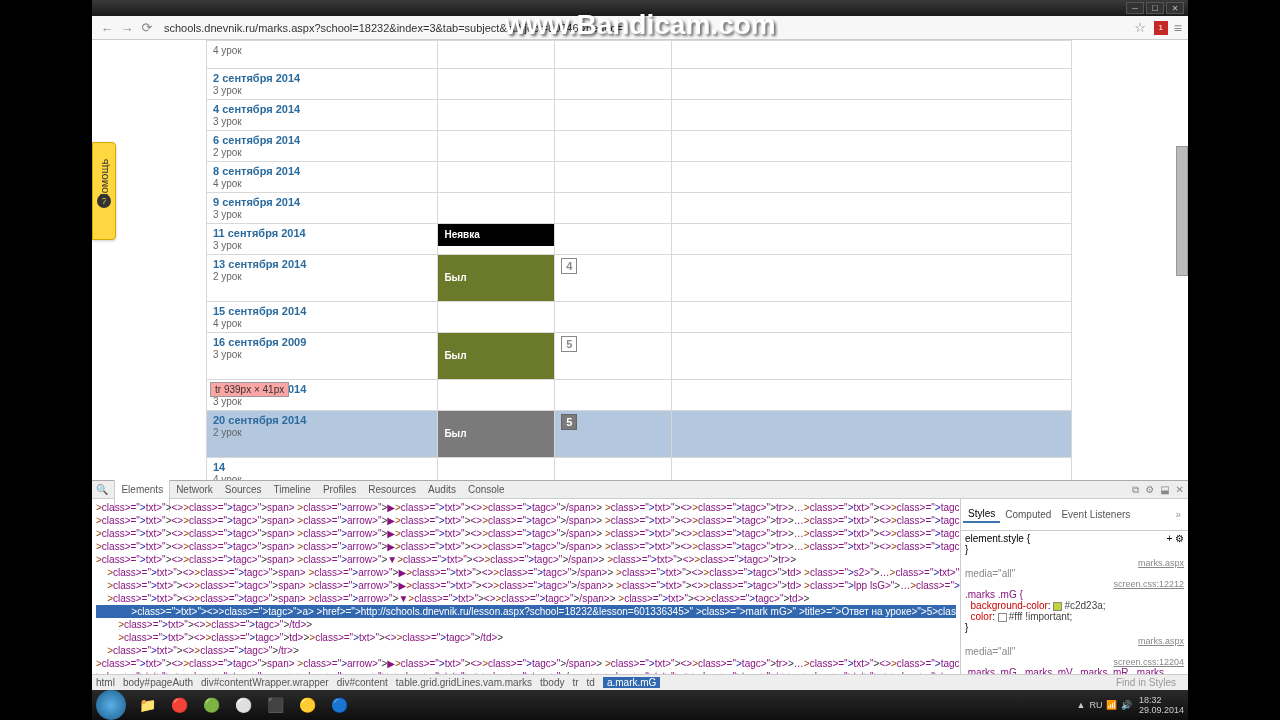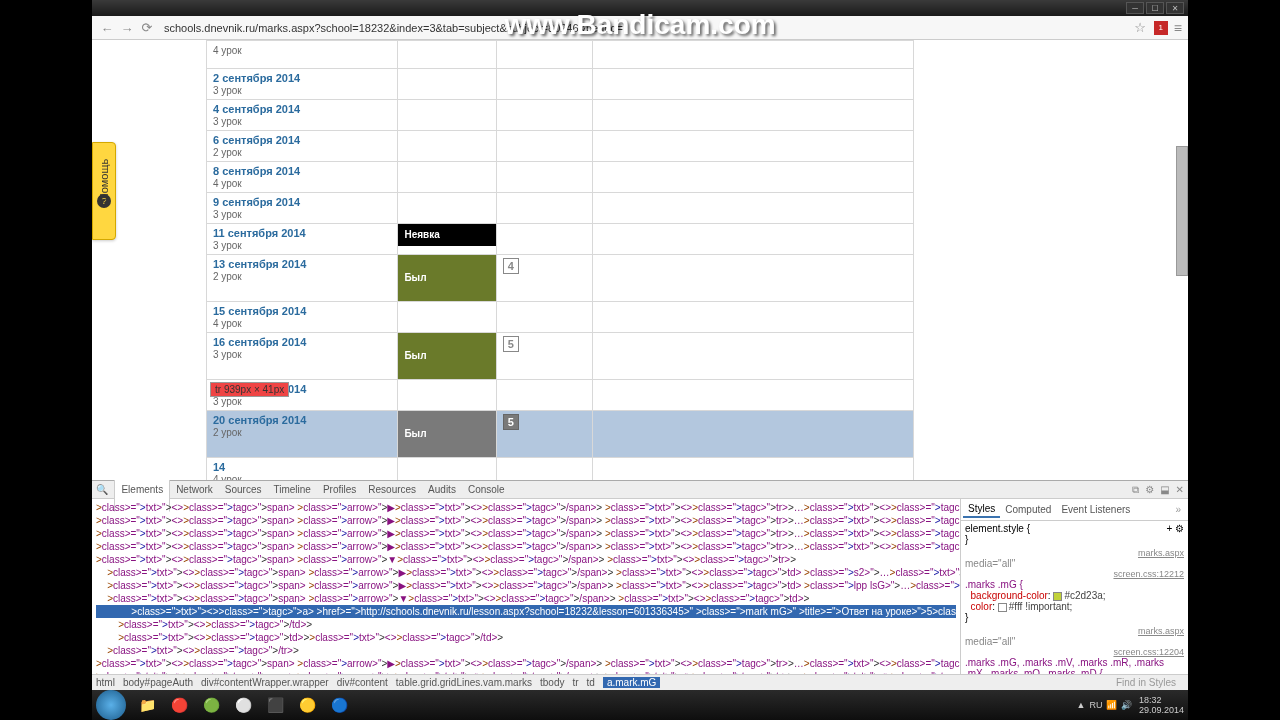--- a/index.html
+++ b/index.html
@@ -16,50 +16,50 @@
 .url{flex:1;font-size:11px;color:#333;padding:2px 6px}
 .star{color:#888;font-size:13px;margin:0 4px}
 .ext{width:14px;height:14px;background:#c62828;color:#fff;font-size:8px;margin-left:4px;display:flex;align-items:center;justify-content:center}
 .menubtn{color:#888;font-size:14px;margin-left:6px}
 .page{flex:1;background:#fff;position:relative;overflow:hidden}
 .help-tab{position:absolute;left:0;top:102px;width:24px;height:98px;background:#ffd740;border:1px solid #d4a800;border-radius:0 4px 4px 0;box-shadow:0 1px 3px rgba(0,0,0,.2);display:flex;flex-direction:column;align-items:center;justify-content:center}
 .help-tab span{transform:rotate(-90deg);font-size:11px;color:#333;white-space:nowrap}
 .help-tab .q{width:14px;height:14px;border-radius:50%;background:#333;color:#ffd740;font-size:9px;display:flex;align-items:center;justify-content:center;margin-top:8px;transform:none}
 .scroll-ind{position:absolute;right:0;top:106px;width:12px;height:130px;background:#bbb;border:1px solid #999}
 .content{margin-left:114px}
-table.grid{border-collapse:collapse;width:708px;font-size:11px;color:#333}
+table.grid{border-collapse:collapse;width:866px;font-size:11px;color:#333}
 table.grid td{border:1px solid #d8d8d8;padding:3px 6px;vertical-align:top;height:28px}
 .col1{width:206px}.col2{width:104px}.col3{width:104px}.col4{width:356px}
 .date{color:#2b6b9e;font-weight:bold;font-size:11px;cursor:pointer}
 .sub{color:#666;font-size:10px}
 .badge-red{background:#000000;color:#fff;font-size:10px;font-weight:bold;padding:0 6px;display:block;line-height:22px}
 .badge-green{background:#6a7a2a;color:#fff;font-size:10px;font-weight:bold;padding:12px 6px;display:block;line-height:22px}
 .mark{display:inline-block;width:16px;height:16px;border:1px solid #888;color:#888;font-weight:bold;font-size:11px;text-align:center;line-height:14px}
 tr.highlight td{background:#b3c7de}
 tr.highlight .badge-green{background:#7a7a7a}
 tr.highlight .mark{background:#7a7a7a;color:#fff;border-color:#666}
 tr.yellow td{background:#ffeaa0}
-.tooltip{position:absolute;background:#ef4444;border:1px solid #999;padding:1px 4px;font-size:10px;color:#333}
+.tooltip{position:absolute;background:#fca5a5;border:1px solid #999;padding:1px 4px;font-size:10px;color:#333}
 .devtools{height:210px;background:#fff;border-top:1px solid #aaa;display:flex;flex-direction:column;font-family:Menlo,Consolas,monospace;font-size:10px}
 .dt-tabs{height:18px;background:#eee;border-bottom:1px solid #ccc;display:flex;align-items:center;padding:0 4px}
 .dt-search{color:#888;margin-right:6px}
 .dt-tab{padding:16px 6px;color:#555;cursor:pointer}
 .dt-tab.active{background:#fff;border:1px solid #ccc;border-bottom:1px solid #fff;margin-bottom:-1px}
 .dt-right{margin-left:auto;display:flex;align-items:center}
 .dt-right span{margin-left:6px;color:#888}
 .dt-body{flex:1;display:flex;overflow:hidden}
 .dt-dom{flex:1;padding:2px 4px;overflow:hidden;position:relative;color:#881280}
 .dt-dom .ln{white-space:pre;line-height:13px}
 .attr{color:#994500}
 .val{color:#1a1aa6}
 .txt{color:#333}
 .dt-dom .sel{background:#3268b0;color:#fff;padding:0 2px}
 .dt-dom .sel .tagc,.dt-dom .sel .attr,.dt-dom .sel .val,.dt-dom .sel .txt{color:#fff}
 .dt-side{width:228px;border-left:1px solid #ccc;display:flex;flex-direction:column}
-.dt-side-tabs{height:22px;border-bottom:1px solid #ccc;display:flex;align-items:center;font-size:10px;padding:0 2px}
+.dt-side-tabs{height:32px;border-bottom:1px solid #ccc;display:flex;align-items:center;font-size:10px;padding:0 2px}
 .dt-side-tab{padding:2px 5px;color:#555}
 .dt-side-tab.active{border-bottom:2px solid #3b73af;color:#000}
 .dt-side-tab.x{margin-left:auto;color:#999}
 .dt-styles{flex:1;padding:2px 4px;overflow:hidden;font-family:Menlo,Consolas,monospace;font-size:10px}
 .dt-styles .rule{margin-bottom:3px}
 .dt-styles .src{color:#888;text-align:right;font-size:9px;text-decoration:underline}
 .dt-styles .sel-r{color:#881280}
 .dt-styles .prop{color:#c80000}
 .dt-styles .pval{color:#444}
 .swatch{display:inline-block;width:9px;height:9px;border:1px solid #888;vertical-align:middle;margin-right:2px}
@@ -167,21 +167,21 @@
               <td><span class="mark">4</span></td>
               <td></td>
             </tr>
             <tr>
               <td><span class="date">15 сентября 2014</span><br><span class="sub">4 урок</span></td>
               <td></td>
               <td></td>
               <td></td>
             </tr>
             <tr>
-              <td><span class="date">16 сентября 2014</span><br><span class="sub">3 урок</span></td>
+              <td><span class="date">16 сентября 2009</span><br><span class="sub">3 урок</span></td>
               <td style="padding: 0px;">
                 <span class="badge-green">Был</span>
               </td>
               <td><span class="mark">5</span></td>
               <td></td>
             </tr>
             <tr>
               <td><span class="date">18 сентября 2014</span><br><span class="sub">3 урок</span></td>
               <td></td>
               <td></td>

